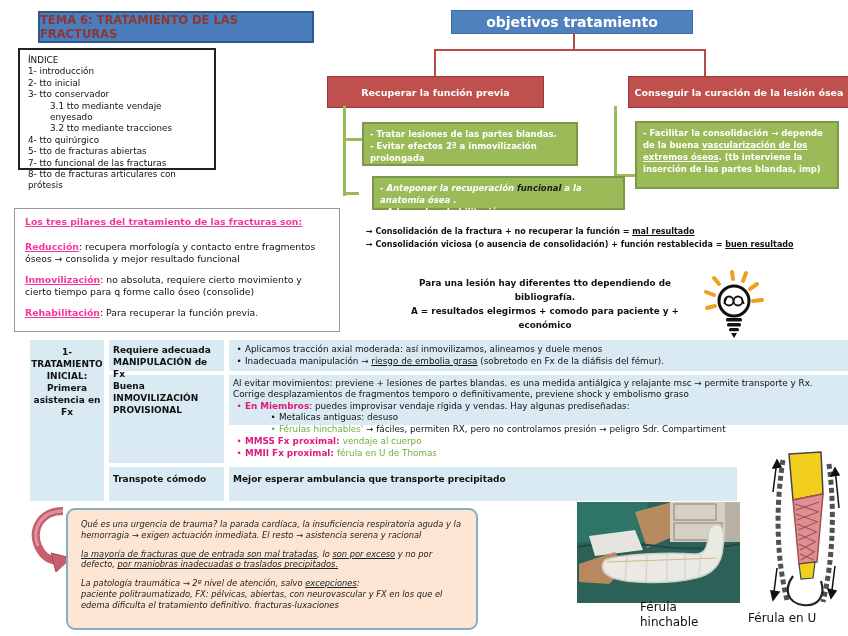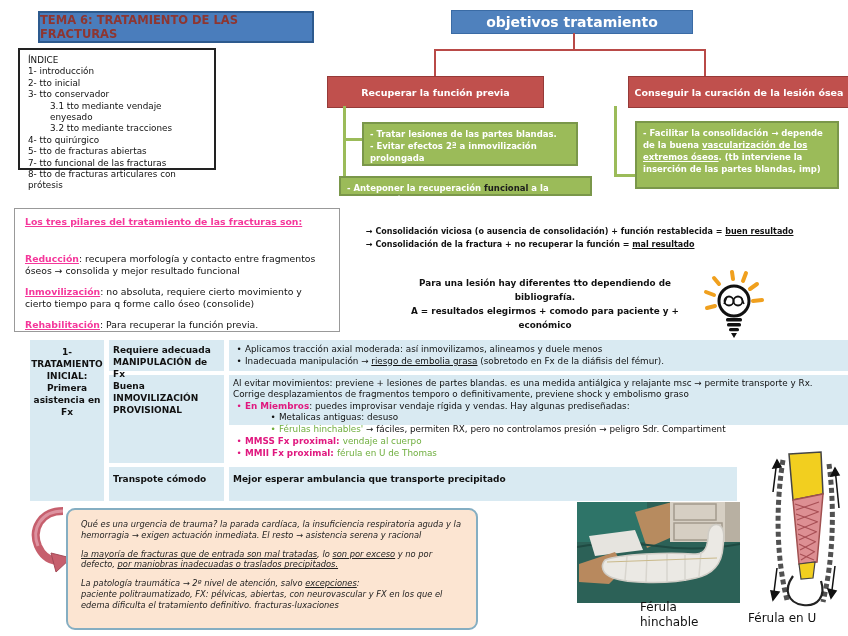--- a/index.html
+++ b/index.html
@@ -20,21 +20,21 @@
   .conn-green{background:#9bbb59;}
 
   
   .index-box{left:18px;top:48px;width:198px;height:122px;border:2px solid #222;background:#fff;
              padding:5px 8px;box-sizing:border-box;font-size:8.8px;line-height:11.4px;color:#111;}
   .index-item.sub{padding-left:22px;}
 
   
   .pilares-box{left:14px;top:208px;width:326px;height:124px;border:1.5px solid #999;background:#fff;
                padding:7px 10px;box-sizing:border-box;font-size:9.3px;line-height:12px;}
-  .pilares-title{color:#f5379b;font-weight:bold;text-decoration:underline;margin-bottom:25px;}
+  .pilares-title{color:#f5379b;font-weight:bold;text-decoration:underline;margin-bottom:13px;}
   .pilares-entry{margin-bottom:9px;}
   .pilares-head{color:#f5379b;font-weight:bold;text-decoration:underline;}
 
   
   .consol{left:366px;top:226px;width:470px;font-size:8px;font-weight:bold;line-height:12.5px;}
   .note{left:388px;top:276px;width:314px;text-align:center;font-size:8.8px;font-weight:bold;line-height:14px;}
 
   
   .band{background:#d9eaf2;}
   .cell-label{font-weight:bold;font-size:9px;line-height:12px;color:#111;}
@@ -88,21 +88,21 @@
   <div class="abs conn-green" style="left:343px;top:106px;width:3px;height:90px;"></div>
   <div class="abs conn-green" style="left:343px;top:138px;width:19px;height:3px;"></div>
   <div class="abs conn-green" style="left:343px;top:192px;width:16px;height:3px;"></div>
   <div class="abs conn-green" style="left:614px;top:106px;width:3px;height:71px;"></div>
   <div class="abs conn-green" style="left:614px;top:174px;width:21px;height:3px;"></div>
 
   <div class="abs green-box" style="left:362px;top:122px;width:216px;height:44px;">
     <div>- Tratar lesiones de las partes blandas.</div>
     <div>- Evitar efectos 2ª a inmovilización prolongada</div>
   </div>
-  <div class="abs green-box" style="left:339px;top:176px;width:253px;height:20px;">
+  <div class="abs green-box" style="left:372px;top:176px;width:253px;height:34px;font-style:italic;">
     <div><span>- Anteponer la recuperación </span><span class="rt-blk">funcional</span><span> a la anatomía ósea .</span></div>
     <div>- Adecuada rehabilitación.</div>
   </div>
   <div class="abs green-box" style="left:635px;top:121px;width:204px;height:68px;">
     <div><span>- Facilitar la consolidación → depende de la buena </span><span class="rt-bu">vascularización de los extremos óseos</span><span>. (tb interviene la inserción de las partes blandas, imp)</span></div>
   </div>
 
   <div class="abs index-box">
     <div class="index-item">ÍNDICE</div>
     <div class="index-item">1- introducción</div>
@@ -123,22 +123,22 @@
     </div>
     <div class="pilares-entry">
       <span class="pilares-head">Inmovilización</span><span>: no absoluta, requiere cierto movimiento y cierto tiempo para q forme callo óseo (consolide)</span>
     </div>
     <div class="pilares-entry">
       <span class="pilares-head">Rehabilitación</span><span>: Para recuperar la función previa.</span>
     </div>
   </div>
 
   <div class="abs consol">
+    <div><span>→ Consolidación de la fractura + no recuperar la función =  </span><span class="rt-u">mal resultado</span></div>
     <div><span>→ Consolidación viciosa (o ausencia de consolidación) + función restablecida = </span><span class="rt-u">buen resultado</span></div>
-    <div><span>→ Consolidación de la fractura + no recuperar la función =  </span><span class="rt-u">mal resultado</span></div>
   </div>
 
   <div class="abs note">
     <div>Para una lesión hay diferentes tto dependiendo de bibliografía.</div>
     <div>A = resultados elegirmos + comodo para paciente y + económico</div>
   </div>
 
   <div class="abs" style="left:702px;top:270px;width:64px;height:72px;">
     <svg width="64" height="72" viewBox="0 0 64 72">
       <g stroke="#f0a01e" stroke-width="4" stroke-linecap="round">

